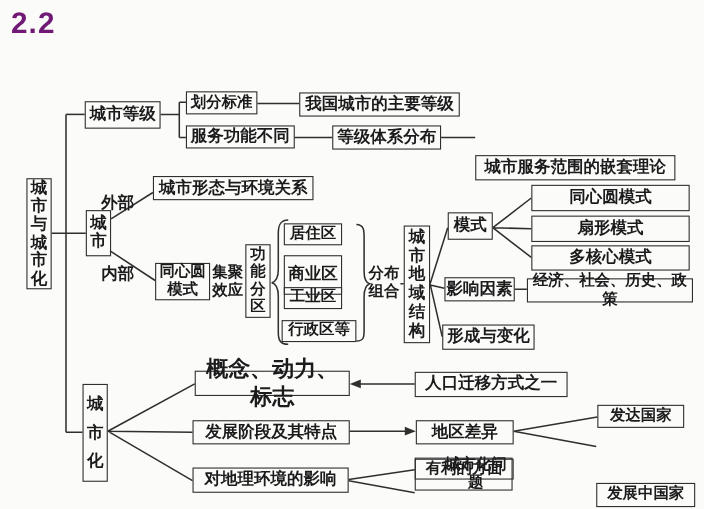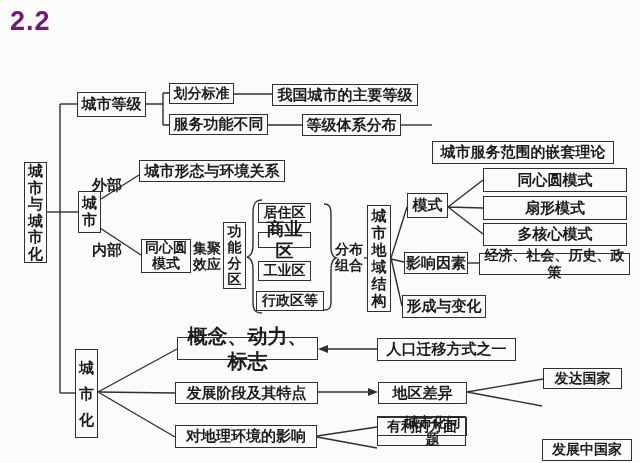--- a/index.html
+++ b/index.html
@@ -68,21 +68,21 @@
 
   <div class="node box" style="left:78px;top:191px;width:23px;height:42px;font-size:15px;line-height:17px;">城市</div>
   <div class="node" style="left:89px;top:176px;width:36px;height:18px;font-size:15px;">外部</div>
   <div class="node box" style="left:139px;top:160px;width:146px;height:22px;font-size:15px;">城市形态与环境关系</div>
   <div class="node" style="left:89px;top:241px;width:36px;height:18px;font-size:15px;">内部</div>
   <div class="node box" style="left:141px;top:239px;width:50px;height:34px;font-size:14px;line-height:16px;">同心圆模式</div>
   <div class="node" style="left:192px;top:240px;width:30px;height:34px;font-size:14px;line-height:16px;">集聚效应</div>
   <div class="node box" style="left:223px;top:222px;width:23px;height:67px;font-size:14px;line-height:16px;">功能分区</div>
 
   <div class="node box" style="left:258px;top:203px;width:53px;height:20px;font-size:14px;">居住区</div>
-  <div class="node box" style="left:258px;top:232px;width:53px;height:16px;font-size:18px;">商业区</div>
+  <div class="node box" style="left:258px;top:232px;width:53px;height:36px;font-size:15px;">商业区</div>
   <div class="node box" style="left:258px;top:261px;width:53px;height:20px;font-size:14px;">工业区</div>
   <div class="node box" style="left:256px;top:291px;width:68px;height:20px;font-size:14px;">行政区等</div>
 
   <div class="node" style="left:334px;top:241px;width:30px;height:34px;font-size:14px;line-height:16px;">分布组合</div>
   <div class="node box" style="left:367px;top:205px;width:24px;height:107px;font-size:15px;line-height:17px;">城市地域结构</div>
 
   <div class="node box" style="left:407px;top:193px;width:41px;height:25px;font-size:15px;">模式</div>
   <div class="node box" style="left:483px;top:168px;width:144px;height:24px;font-size:15px;">同心圆模式</div>
   <div class="node box" style="left:483px;top:196px;width:144px;height:24px;font-size:15px;">扇形模式</div>
   <div class="node box" style="left:483px;top:223px;width:144px;height:23px;font-size:15px;">多核心模式</div>

